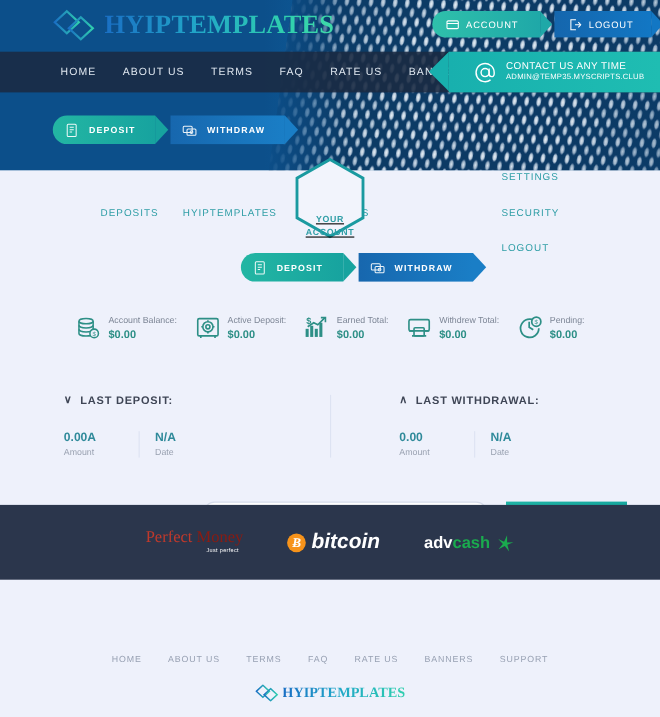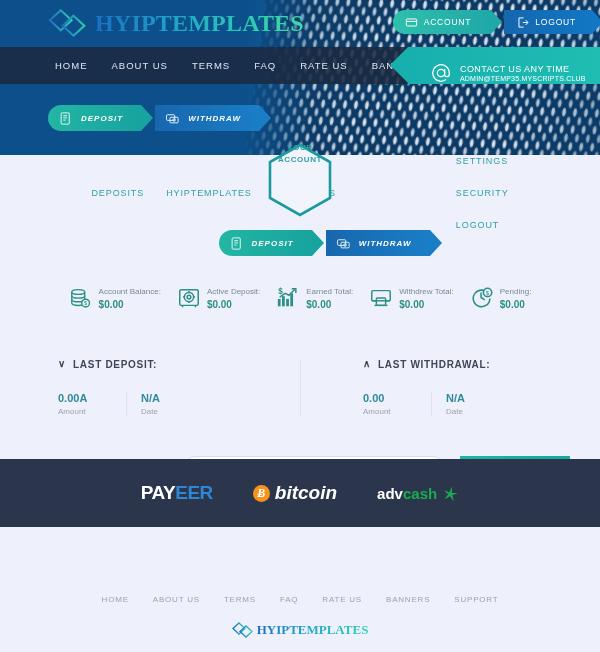--- a/index.html
+++ b/index.html
@@ -91,21 +91,21 @@
   .navbar-links a {
     color: #dfe7f0; font-size: 9.5px; letter-spacing: 1px;
     text-decoration: none; white-space: nowrap;
   }
 
   
   .contact {
     position: absolute; top: 47px; right: 0; height: 37px;
     width: 192px;
     background: linear-gradient(90deg, #18b0ae 0%, #1fbdb2 100%);
-    display: flex; align-items: flex-end; gap: 8px;
+    display: flex; align-items: center; gap: 8px;
     padding-left: 22px; z-index: 6;
   }
   .contact::before {
     content: ""; position: absolute; left: -18px; top: 0;
     width: 0; height: 0;
     border-top: 18.5px solid transparent;
     border-bottom: 18.5px solid transparent;
     border-right: 18px solid #18b0ae;
   }
   .at-icon { width: 22px; height: 22px; flex: 0 0 22px; }
@@ -115,21 +115,20 @@
 
   
   .pillbar { position: absolute; z-index: 6; display: flex; align-items: stretch; height: 26px; }
   .pillbar.top { top: 105px; left: 48px; }
   .pill {
     position: relative; height: 26px;
     display: flex; align-items: center; gap: 8px;
     padding: 0 18px 0 10px;
     color: #ffffff; font-size: 8px; font-weight: bold; letter-spacing: 1px;
     white-space: nowrap;
-    font-style: italic;
   }
   .pill::after {
     content: ""; position: absolute; right: -12px; top: 0;
     width: 0; height: 0;
     border-top: 13px solid transparent;
     border-bottom: 13px solid transparent;
   }
   .pill-teal { background: linear-gradient(90deg, #23b6a3 0%, #17a39f 100%); border-radius: 13px 0 0 13px; }
   .pill-teal::after { border-left: 12px solid #17a39f; }
   .pill-blue { background: linear-gradient(90deg, #1767ae 0%, #1a7ec6 100%); margin-left: 14px; }
@@ -147,22 +146,23 @@
     color: #2f9ea6; font-size: 9px; letter-spacing: 0.9px;
     text-decoration: none; white-space: nowrap;
   }
   .grp.left { margin-right: 60px; }
   .grp.right { margin-left: 60px; flex-direction: column; }
 
   .hexbtn {
     position: absolute; top: -13px; left: 50%;
     transform: translateX(-50%);
     width: 68px; height: 76px;
-    display: flex; align-items: flex-start; justify-content: center;
+    display: flex; align-items: flex-end; justify-content: center;
     z-index: 4;
+    text-decoration: underline;
   }
   .hexbtn svg { position: absolute; inset: 0; width: 68px; height: 76px; }
   .hexbtn span {
     position: relative; z-index: 2;
     color: #2f9ea6; font-size: 8px; font-weight: bold;
     letter-spacing: 0.6px; text-align: center; line-height: 1.5;
   }
 
   .pillbar.mid { position: relative; margin: 0 auto 24px; width: 163px; }
 
@@ -492,21 +492,24 @@
 
     <div class="refrow">
       <span class="ref-label">YOUR REFERAL LINK:</span>
       <input class="ref-input" type="text" readonly="" value="http://temp35.myscripts.club/?ref=7867drtrdey4" style="">
       <button class="promo-btn">PROMO BANNERS</button>
     </div>
 
   </div>
 
   <div class="pay">
-    <div class="payeer"><span class="w">PAY</span><span class="b">EER</span></div>
+    <div class="pm">
+      <div class="pm-a"><span class="r">Perfect</span> <span class="d">Money</span></div>
+      <div class="pm-b">Just perfect</div>
+    </div>
     <div class="btc">
       <span class="btc-coin">Ƀ</span>
       <span class="btc-txt">bitcoin</span>
     </div>
     <div class="adv">
       <span class="adv-t"><span class="w">adv</span><span class="g">cash</span></span>
       <svg width="17" height="17" viewBox="0 0 24 24">
         <path d="M12 2 L14 11 L22 9 L15 14 L19 22 L12 16 L5 22 L9 14 L2 9 L10 11 Z" fill="#1aab4e" transform="rotate(12 12 12)"></path>
       </svg>
     </div>

